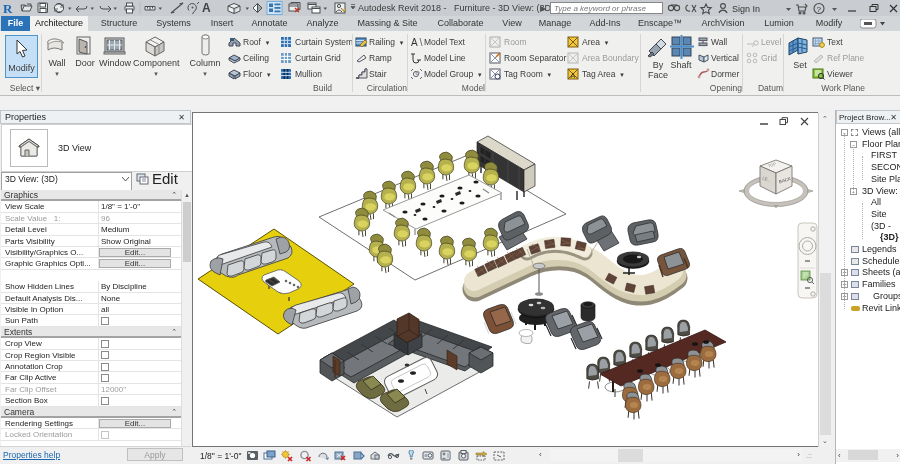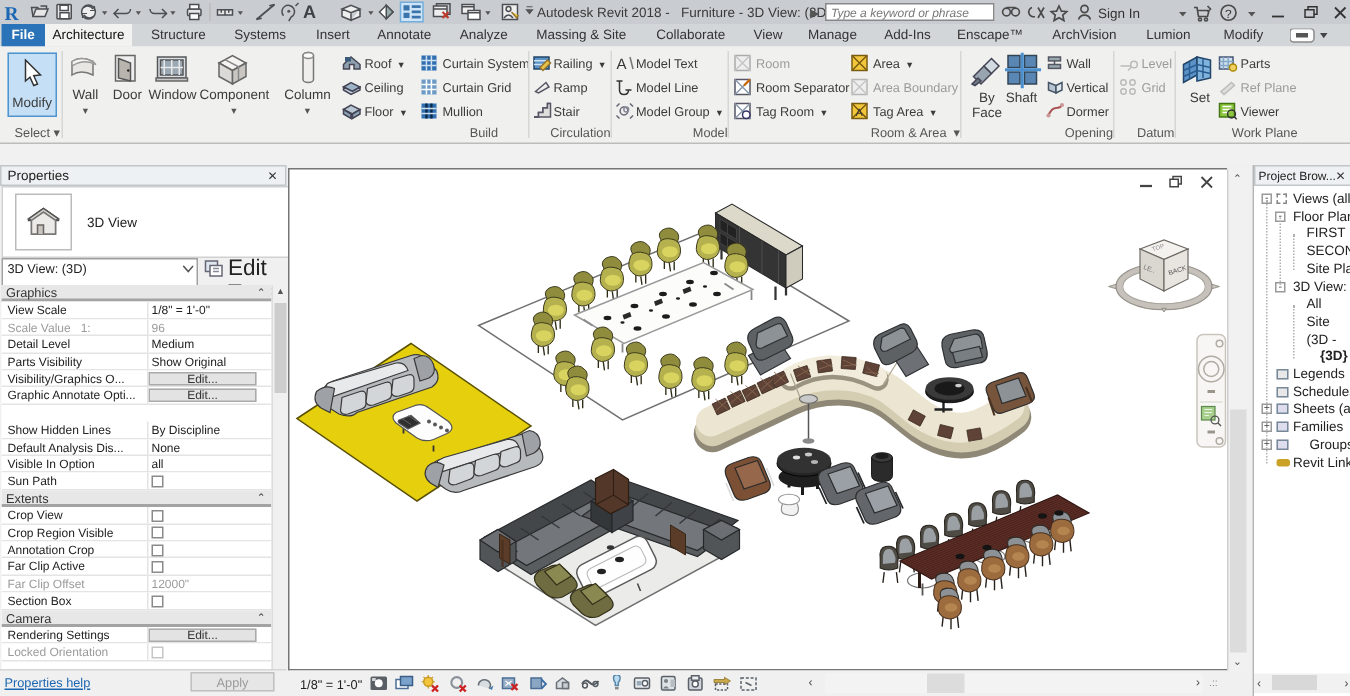--- a/index.html
+++ b/index.html
@@ -305,21 +305,20 @@
       <rect x="1" y="1" width="10" height="10" fill="#eee" stroke="#b5b5b5"></rect>
       <path d="M1 1 L11 11 M11 1 L1 11" stroke="#c5c5c5"></path>
     </svg>
  <div class="smalllbl gray" style="left:582px;top:19px">Area Boundary</div>
  <svg class="abs" style="left:567px;top:37px" width="13" height="12" viewBox="0 0 13 12">
       <rect x="1" y="1" width="10" height="10" fill="#f3c73c" stroke="#7a5c10"></rect>
       <path d="M1 1 L11 11 M11 1 L1 11" stroke="#7a5c10"></path>
       <text x="3.5" y="9.5" font-size="7" fill="#333">A</text>
     </svg>
  <div class="smalllbl" style="left:582px;top:35px">Tag Area &nbsp;<span style="font-size:7px">▾</span></div>
- <div class="panelname" style="left:485px;width:155px">Room &amp; Area &nbsp;▾</div>
  <div class="sep" style="left:640px"></div>
 
  <svg class="abs" style="left:567px;top:5px" width="0" height="0"></svg>
 
  <svg class="abs" style="left:646px;top:4px" width="22" height="24" viewBox="0 0 22 24">
       <path d="M3 16 L10 9 l5 5 -7 7 Z" fill="#98a4b0" stroke="#445"></path>
       <path d="M10 9 l5 -5 5 5 -5 5 Z" fill="#d2dae2" stroke="#445"></path>
       <path d="M2 21 l4 -4 2 2 -4 3 Z" fill="#6c7884" stroke="#445"></path>
     </svg>
  <div class="biglbl" style="left:640px;top:29px;width:36px">By<br>Face</div>
@@ -375,21 +374,21 @@
       <path d="M2 8 l9 -5 0 12 -9 5 Z" fill="#5b93c9" stroke="#246"></path>
       <path d="M11 3 l9 2 0 12 -9 2 Z" fill="#7fb2dd" stroke="#246"></path>
       <path d="M2 12 l9 -4 9 2 M2 16 l9 -4 9 2 M6 6 l0 12 M11 8 l0 11 M15 4 l0 13" stroke="#2a5d8f" fill="none"></path>
     </svg>
  <div class="biglbl" style="left:786px;top:29px;width:28px">Set</div>
  <svg class="abs" style="left:812px;top:5px" width="13" height="12" viewBox="0 0 13 12">
       <rect x="1" y="2" width="9" height="8" fill="#cfe0ef" stroke="#457"></rect>
       <path d="M3.6 2 l0 8 M6.8 2 l0 8 M1 5 l9 0 M1 7.6 l9 0" stroke="#86a8c8"></path>
       <circle cx="10" cy="9" r="2.4" fill="#f0d060" stroke="#a80"></circle>
     </svg>
- <div class="smalllbl" style="left:827px;top:3px">Parts</div>
+ <div class="smalllbl" style="left:827px;top:3px">Text</div>
  <svg class="abs" style="left:812px;top:21px" width="13" height="12" viewBox="0 0 13 12">
       <path d="M2 9 l7 -6 2 2 -7 6 Z" fill="#ddd" stroke="#bbb"></path>
     </svg>
  <div class="smalllbl gray" style="left:827px;top:19px">Ref Plane</div>
  <svg class="abs" style="left:812px;top:37px" width="13" height="12" viewBox="0 0 13 12">
       <rect x="1" y="1" width="10" height="9" fill="#8cc63f" stroke="#471"></rect>
       <path d="M3 3 l6 0 M3 5 l6 0 M3 7 l4 0" stroke="#fff"></path>
       <circle cx="9" cy="8" r="2.6" fill="none" stroke="#333"></circle>
       <path d="M11 10 l1.5 1.5" stroke="#333"></path>
     </svg>
@@ -448,21 +447,21 @@
         <span class="pname" style="color:#222">Parts Visibility</span>
         <span class="pval" style="color:#222">Show Original</span>
         <span style="position:absolute;left:97px;top:0;width:1px;height:11px;background:#e4e4e4"></span>
       </div>
       <div class="prow" style="top:57px">
         <span class="pname">Visibility/Graphics O...</span>
         <span class="editbtn">Edit...</span>
         <span style="position:absolute;left:97px;top:0;width:1px;height:11px;background:#e4e4e4"></span>
       </div>
       <div class="prow" style="top:68.4px">
-        <span class="pname">Graphic Annotate Opti...</span>
+        <span class="pname">Graphic Graphics Opti...</span>
         <span class="editbtn">Edit...</span>
         <span style="position:absolute;left:97px;top:0;width:1px;height:11px;background:#e4e4e4"></span>
       </div>
       <div class="prow" style="top:91.20000000000002px">
         <span class="pname" style="color:#222">Show Hidden Lines</span>
         <span class="pval" style="color:#222">By Discipline</span>
         <span style="position:absolute;left:97px;top:0;width:1px;height:11px;background:#e4e4e4"></span>
       </div>
       <div class="prow" style="top:102.60000000000002px">
         <span class="pname" style="color:#222">Default Analysis Dis...</span>

